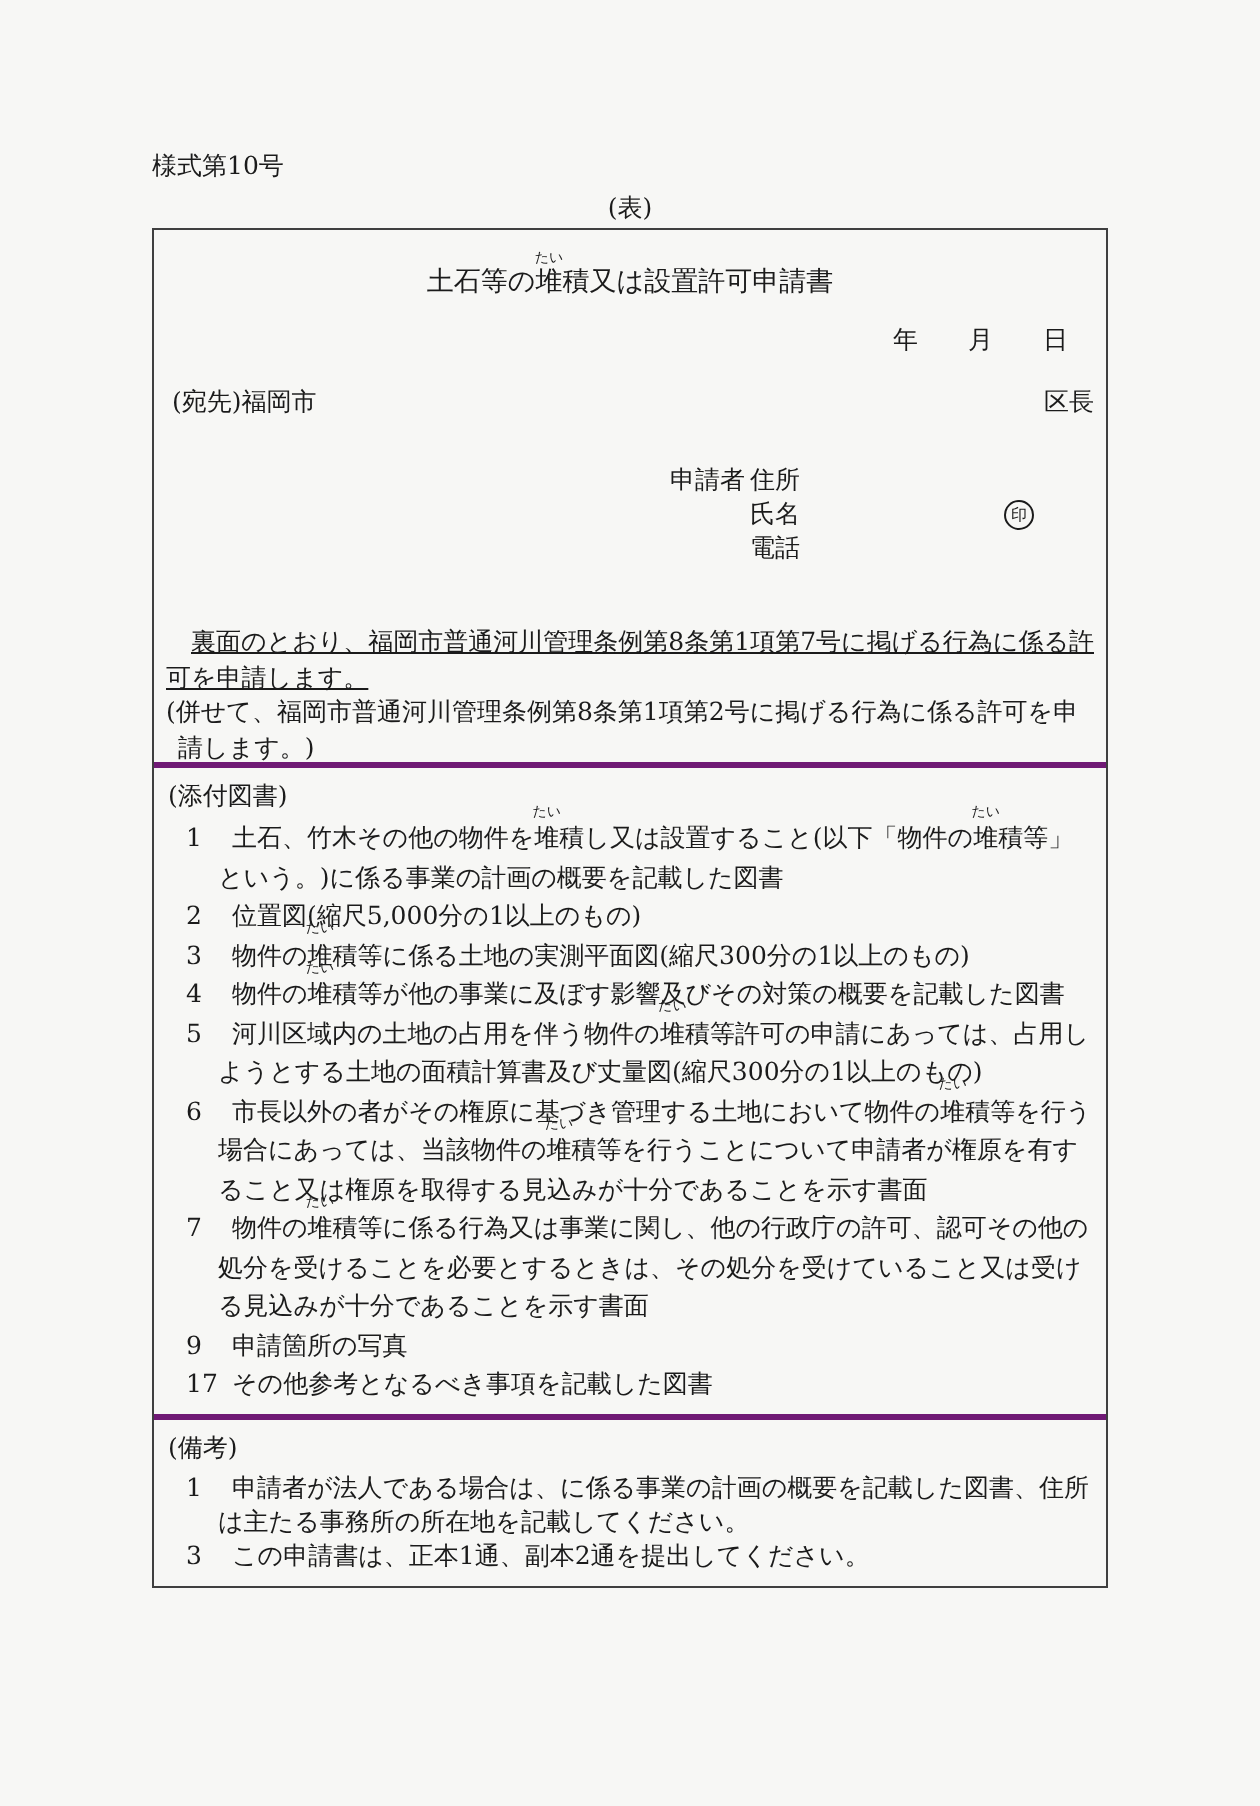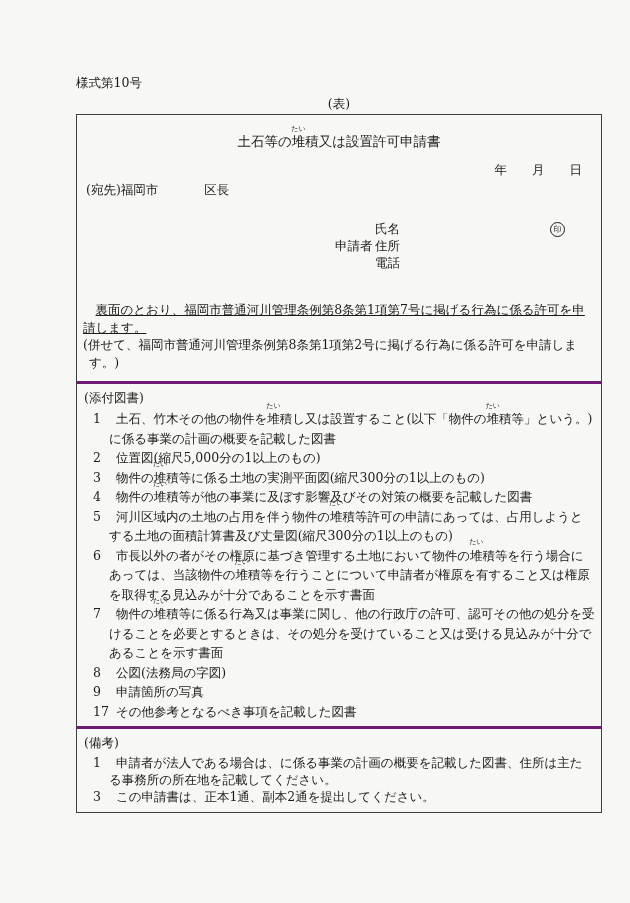--- a/index.html
+++ b/index.html
@@ -2,32 +2,32 @@
 <html><head>
 <meta charset="utf-8">
 <style>
   html,body { margin:0; padding:0; }
   body {
     width:630px; height:903px; overflow:hidden; position:relative;
     background:#f7f7f5; color:#1b1b1b;
     font-family:"DejaVu Serif","Liberation Serif",serif;
     font-size:12.5px; line-height:17px;
   }
-  .sheet { position:absolute; left:76px; top:74px; width:526px; }
+  .sheet { position:absolute; left:76px; top:74px; width:478px; }
   .form-number { padding-left:0; margin-bottom:4px; }
   .side-label { text-align:center; margin-bottom:2px; }
   .doc-box { border:1px solid #3f3f3f; }
   .sec { padding:5px 6px; }
   .sec1 { height:266px; box-sizing:border-box; }
   .sec2, .sec3 { border-top:3px solid #701a75; }
   .sec2 { padding-bottom:5px; }
   .sec3 { padding-bottom:7px; }
   .doc-title { text-align:center; font-size:13.5px; margin-top:12px; line-height:18px; }
   .date-row { display:flex; justify-content:flex-end; gap:25px; padding-right:13px; margin-top:11px; }
-  .addressee-row { display:flex; margin-top:3px; padding-left:3px; }
+  .addressee-row { display:flex; margin-top:14px; padding-left:3px;justify-content:space-between; }
   .addressee-gap { width:46px; }
   .applicant { margin-left:252px; margin-top:22px; line-height:17px; }
   .app-row { display:flex; align-items:center; }
   .app-col { width:40px; }
   .seal-wrap { margin-left:auto; padding-right:30px; }
   .seal {
     display:inline-block; width:13px; height:13px; border:1px solid #1b1b1b;
     border-radius:50%; font-size:8px; line-height:13px; text-align:center;
     vertical-align:middle;
   }
@@ -64,27 +64,27 @@
       </div>
 
       <div class="addressee-row">
         <span>(宛先)福岡市</span>
         <span class="addressee-gap"></span>
         <span>区長</span>
       </div>
 
       <div class="applicant">
         <div class="app-row">
+          <span class="app-col">申請者</span>
+          <span>住所</span>
+        </div>
+        <div class="app-row">
           <span class="app-col"></span>
           <span>氏名</span>
           <span class="seal-wrap"><span class="seal">印</span></span>
-        </div>
-        <div class="app-row">
-          <span class="app-col">申請者</span>
-          <span>住所</span>
         </div>
         <div class="app-row">
           <span class="app-col"></span>
           <span>電話</span>
         </div>
       </div>
 
       <div class="request">
         <div class="req-p1">裏面のとおり、福岡市普通河川管理条例第8条第1項第7号に掲げる行為に係る許可を申請します。</div>
         <div class="req-p2">(併せて、福岡市普通河川管理条例第8条第1項第2号に掲げる行為に係る許可を申請します。)</div>
@@ -94,21 +94,20 @@
     <div class="sec sec2">
       <div class="sec-label">(添付図書)</div>
       <div class="items">
           <div class="doc-item"><span class="num">1</span><span>土石、竹木その他の物件を<span class="rb">堆<span class="rt">たい</span></span>積し又は設置すること(以下「物件の<span class="rb">堆<span class="rt">たい</span></span>積等」という。)に係る事業の計画の概要を記載した図書</span></div>
           <div class="doc-item"><span class="num">2</span><span>位置図(縮尺5,000分の1以上のもの)</span></div>
           <div class="doc-item"><span class="num">3</span><span>物件の<span class="rb">堆<span class="rt">たい</span></span>積等に係る土地の実測平面図(縮尺300分の1以上のもの)</span></div>
           <div class="doc-item"><span class="num">4</span><span>物件の<span class="rb">堆<span class="rt">たい</span></span>積等が他の事業に及ぼす影響及びその対策の概要を記載した図書</span></div>
           <div class="doc-item"><span class="num">5</span><span>河川区域内の土地の占用を伴う物件の<span class="rb">堆<span class="rt">たい</span></span>積等許可の申請にあっては、占用しようとする土地の面積計算書及び丈量図(縮尺300分の1以上のもの)</span></div>
           <div class="doc-item"><span class="num">6</span><span>市長以外の者がその権原に基づき管理する土地において物件の<span class="rb">堆<span class="rt">たい</span></span>積等を行う場合にあっては、当該物件の<span class="rb">堆<span class="rt">たい</span></span>積等を行うことについて申請者が権原を有すること又は権原を取得する見込みが十分であることを示す書面</span></div>
           <div class="doc-item"><span class="num">7</span><span>物件の<span class="rb">堆<span class="rt">たい</span></span>積等に係る行為又は事業に関し、他の行政庁の許可、認可その他の処分を受けることを必要とするときは、その処分を受けていること又は受ける見込みが十分であることを示す書面</span></div>
-          <div class="doc-item"><span class="num">8</span><span>公図(法務局の字図)</span></div>
           <div class="doc-item"><span class="num">9</span><span>申請箇所の写真</span></div>
           <div class="doc-item"><span class="num">17</span><span>その他参考となるべき事項を記載した図書</span></div>
         </div>
     </div>
 
     <div class="sec sec3">
       <div class="sec-label">(備考)</div>
       <div class="items">
           <div class="doc-item"><span class="num">1</span><span>申請者が法人である場合は、に係る事業の計画の概要を記載した図書、住所は主たる事務所の所在地を記載してください。</span></div>
           <div class="doc-item"><span class="num">3</span><span>この申請書は、正本1通、副本2通を提出してください。</span></div>

